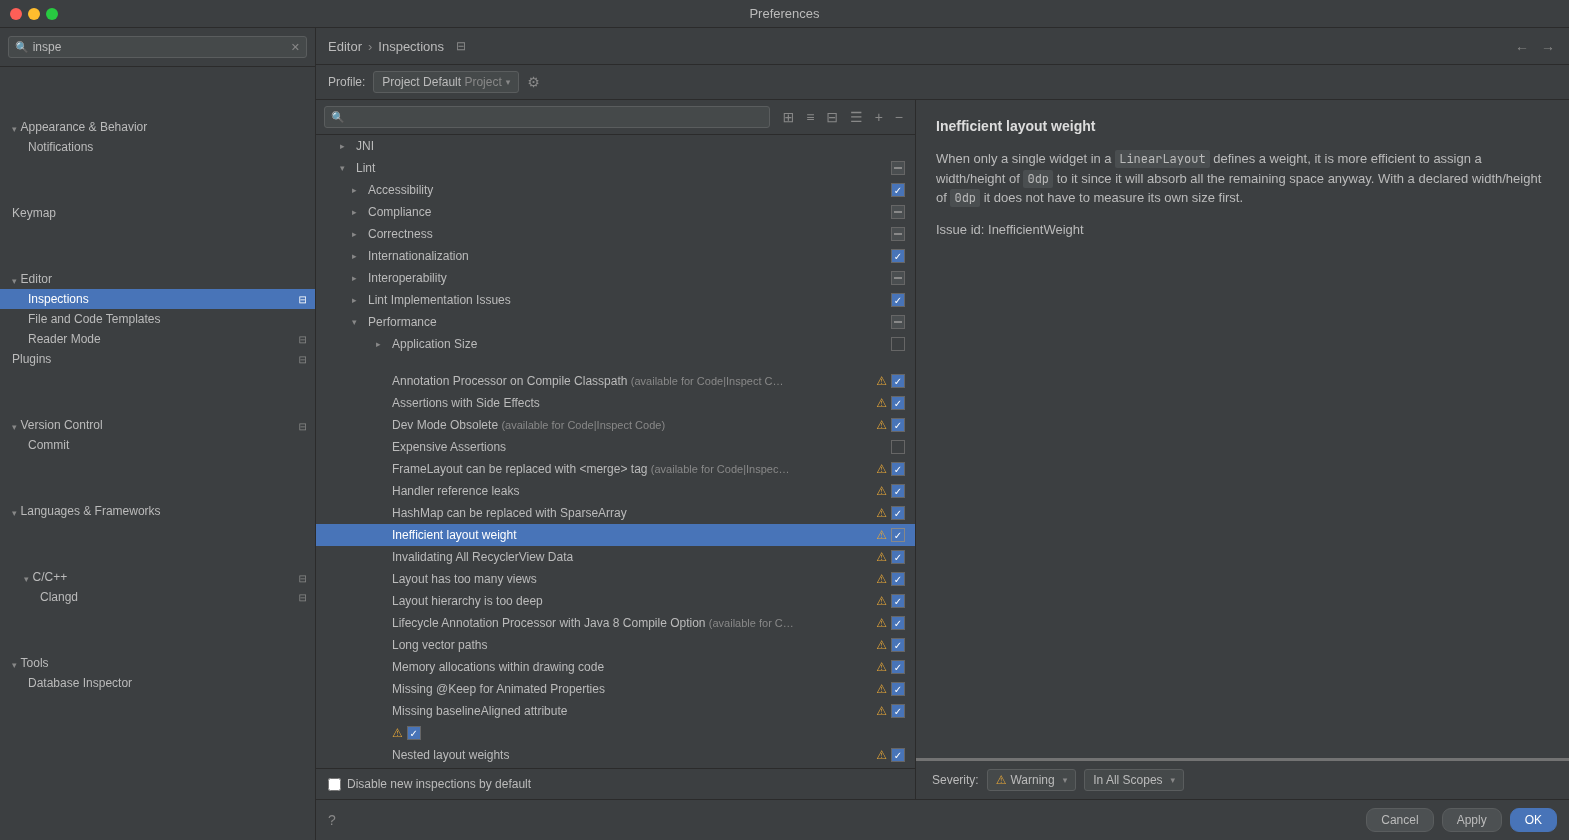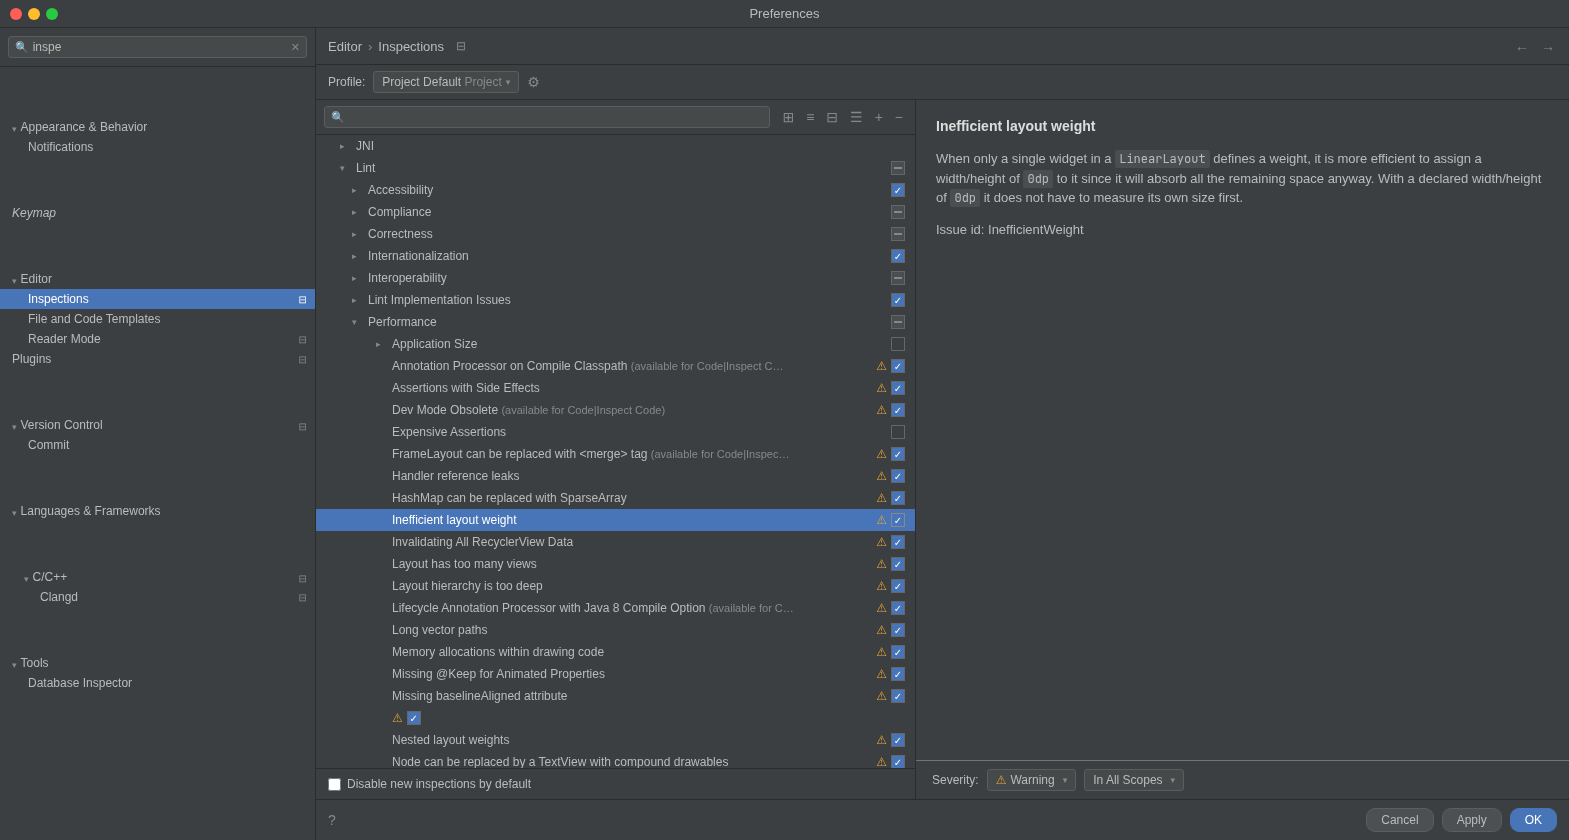--- a/index.html
+++ b/index.html
@@ -299,21 +299,21 @@
     }
     code {
       font-family: "JetBrains Mono", "Courier New", monospace;
       background: #4a4e50;
       padding: 1px 4px;
       border-radius: 2px;
       font-size: 12px;
     }
     .severity-bar {
       padding: 8px 16px;
-      border-top: 1px solid #737373;
+      border-top: 3px solid #737373;
       display: flex;
       align-items: center;
       gap: 8px;
     }
     .severity-label { color: #bbbbbb; font-size: 12px; }
     .severity-select {
       display: flex;
       align-items: center;
       background: #45494a;
       border: 1px solid #5a5d5e;
@@ -394,21 +394,21 @@
     <div class="sidebar-nav">
 
       <div class="nav-group-header">
         <span class="chevron chevron-down"></span>
         <span>Appearance &amp; Behavior</span>
       </div>
       <div class="nav-item">
         <span>Notifications</span>
       </div>
 
-      <div class="nav-group-header" style="padding-left:12px;font-style:italic;">
+      <div class="nav-group-header" style="padding-left:12px;">
         <span>Keymap</span>
       </div>
 
       <div class="nav-group-header">
         <span class="chevron chevron-down"></span>
         <span>Editor</span>
       </div>
       <div class="nav-item active">
         <span>Inspections</span>
         <span class="nav-item-icon">⊟</span>
@@ -565,21 +565,21 @@
               <span style="display:block;width:8px;height:2px;background:#888;margin:5px auto;"></span>
             </span>
           </div>
 
           <div class="list-row" style="padding-left:60px;">
             <span class="row-expand">▸</span>
             <span class="row-text">Application Size</span>
             <span style="display:inline-block;width:14px;height:14px;border:1px solid #666;background:#3c3f41;margin-right:2px;vertical-align:middle;"></span>
           </div>
 
-          <div class="list-row" style="padding-left:60px;">
+          <div class="list-row" style="padding-left:60px;margin-top:15px;">
             <span style="width:16px;min-width:16px;"></span>
             <span class="row-text">Annotation Processor on Compile Classpath <span class="muted">(available for Code|Inspect C…</span></span>
             <span style="color:#e8a838;margin-right:4px;font-size:12px;">⚠</span>
             <span style="display:inline-block;width:14px;height:14px;border:1px solid #666;background:#4874b8;margin-right:2px;vertical-align:middle;text-align:center;color:#fff;font-size:10px;line-height:14px;">✓</span>
           </div>
 
           <div class="list-row" style="padding-left:60px;">
             <span style="width:16px;min-width:16px;"></span>
             <span class="row-text">Assertions with Side Effects</span>
             <span style="color:#e8a838;margin-right:4px;font-size:12px;">⚠</span>

